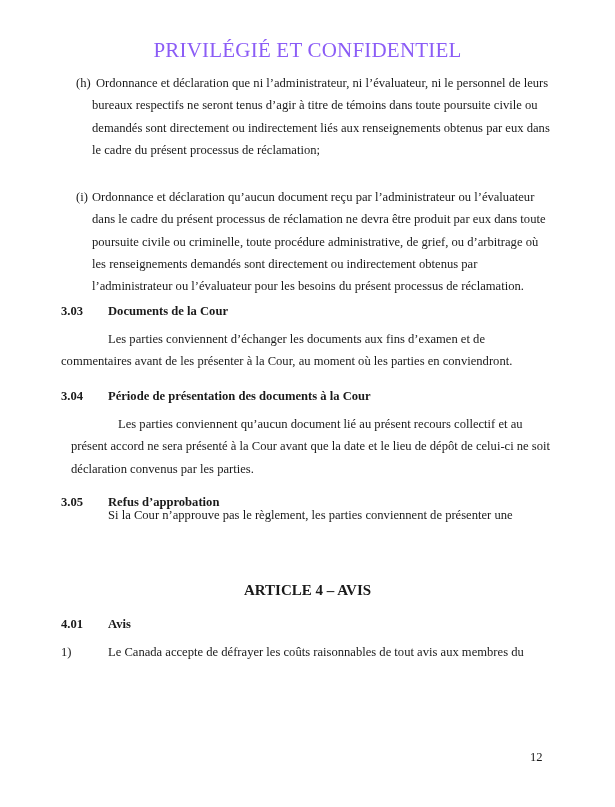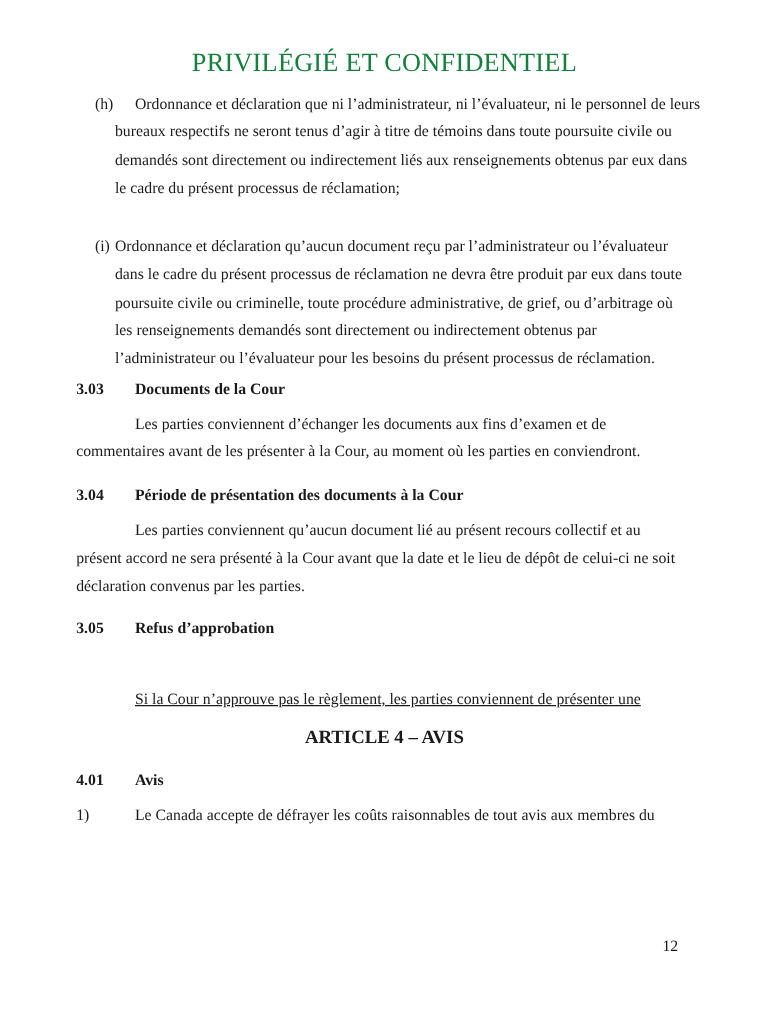--- a/index.html
+++ b/index.html
@@ -1,20 +1,20 @@
 <!DOCTYPE html>
 <html><head>
 <meta charset="utf-8">
 <style>
   html, body { margin: 0; padding: 0; background: #ffffff; }
   body { width: 615px; height: 807px; position: relative; overflow: hidden;
          font-family: "Liberation Serif", serif; color: #1a1a1a; }
   .page { position: absolute; left: 0; top: 0; width: 615px; height: 807px; }
   .header { position: absolute; left: 0; width: 615px; top: 38px; text-align: center;
-            font-size: 21px; letter-spacing: 0.2px; color: #15803d; }
+            font-size: 21px; letter-spacing: 0.2px; color: #8b5cf6; }
   .item { position: absolute; left: 76px; width: 390px; font-size: 12.6px; line-height: 22.3px; text-align: justify; }
   .item .marker { position: absolute; left: 0; top: 0; }
   .item .body { margin-left: 16px; }
   .item .line { display: block; text-align: justify; text-align-last: justify; white-space: nowrap; }
   .item .line.last { text-align-last: left; }
   .sec { position: absolute; left: 61px; font-size: 12.6px; font-weight: bold; }
   .sec .num { position: absolute; left: 0; }
   .sec .title { position: absolute; left: 47px; white-space: nowrap; }
   .para { position: absolute; left: 61px; width: 404px; font-size: 12.6px; line-height: 22.3px; }
   .para .line { display: block; white-space: nowrap; }
@@ -26,21 +26,21 @@
 </head>
 <body>
 
 <div class="page">
 
   <div class="header">PRIVILÉGIÉ ET CONFIDENTIEL</div>
 
   <div class="item" style="top:72px;">
     <span class="marker">(h)</span>
     <div class="body">
-      <span class="line" style="margin-left:16px">Ordonnance et déclaration que ni l’administrateur, ni l’évaluateur, ni le personnel de leurs</span>
+      <span class="line" style="margin-left:4px">Ordonnance et déclaration que ni l’administrateur, ni l’évaluateur, ni le personnel de leurs</span>
       <span class="line">bureaux respectifs ne seront tenus d’agir à titre de témoins dans toute poursuite civile ou</span>
       <span class="line">demandés sont directement ou indirectement liés aux renseignements obtenus par eux dans</span>
       <span class="line last">le cadre du présent processus de réclamation;</span>
     </div>
   </div>
 
   <div class="item" style="top:186px;">
     <span class="marker">(i)</span>
     <div class="body">
       <span class="line">Ordonnance et déclaration qu’aucun document reçu par l’administrateur ou l’évaluateur</span>
@@ -57,31 +57,31 @@
   </div>
   <div class="para" style="top:328px;">
     <span class="line just indent">Les parties conviennent d’échanger les documents aux fins d’examen et de</span>
     <span class="line">commentaires avant de les présenter à la Cour, au moment où les parties en conviendront.</span>
   </div>
 
   <div class="sec" style="top:389px;">
     <span class="num">3.04</span>
     <span class="title">Période de présentation des documents à la Cour</span>
   </div>
-  <div class="para" style="top:413px;">
+  <div class="para" style="top:413px;margin-left:10px;">
     <span class="line indent">Les parties conviennent qu’aucun document lié au présent recours collectif et au</span>
     <span class="line">présent accord ne sera présenté à la Cour avant que la date et le lieu de dépôt de celui-ci ne soit</span>
     <span class="line">déclaration convenus par les parties.</span>
   </div>
 
   <div class="sec" style="top:495px;">
     <span class="num">3.05</span>
     <span class="title">Refus d’approbation</span>
   </div>
-  <div class="para" style="top:548px;text-decoration:underline;">
+  <div class="para" style="top:504px;">
     <span class="line indent">Si la Cour n’approuve pas le règlement, les parties conviennent de présenter une</span>
   </div>
 
   <div class="article" style="top:582px;">ARTICLE 4 – AVIS</div>
 
   <div class="sec" style="top:617px;">
     <span class="num">4.01</span>
     <span class="title">Avis</span>
   </div>
   <div class="para" style="top:641px;">

